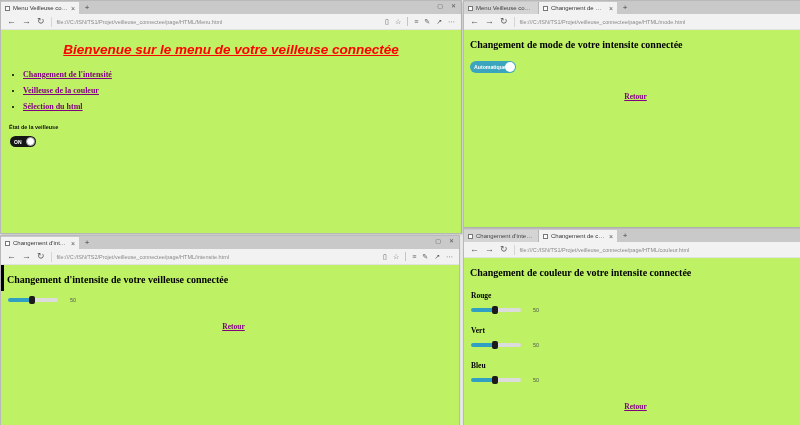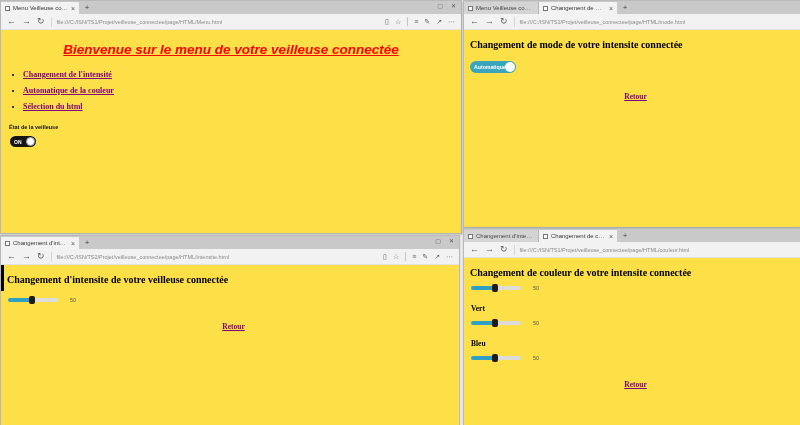--- a/index.html
+++ b/index.html
@@ -29,21 +29,21 @@
                  font-size:6px; color:#555; align-self:flex-start; }
 
   .toolbar { height:16px; background:#f2f2f2; border-bottom:1px solid #e2e2e2;
              display:flex; align-items:center; gap:6px; padding:0 6px; }
   .navbtn { font-size:9px; color:#5a5a5a; line-height:1; }
   .url { flex:1; font-size:5.5px; color:#8a8a8a; white-space:nowrap; overflow:hidden;
          border-left:1px solid #d5d5d5; padding-left:5px; height:10px; line-height:10px; }
   .tool-icons { display:flex; align-items:center; gap:6px; font-size:7px; color:#5a5a5a; }
   .sep { width:1px; height:9px; background:#c4c4c4; }
 
-  .content { position:relative; background:#fde047; width:100%;
+  .content { position:relative; background:#bef264; width:100%;
              height:calc(100% - 29px); overflow:hidden; }
 
   
   .menu-title { margin-top:12px; text-align:center; color:#ff0000;
                 font:italic bold 13.5px "Liberation Sans", sans-serif;
                 text-decoration:underline; }
   .menu-list { margin:13px 8px 0 22px; }
   .menu-list li { margin-bottom:7px; font-size:8px; color:#000; }
   .menu-link, .retour-link { color:#800080; font-family:"Liberation Serif", serif;
                 font-weight:bold; text-decoration:underline; font-size:8px; cursor:pointer; }
@@ -110,21 +110,21 @@
       <span>⋯</span>
     </span>
   </div>
   <div class="content">
     <div class="menu-title">Bienvenue sur le menu de votre veilleuse connectée</div>
     <ul class="menu-list">
       <li>
         <a class="menu-link">Changement de l'intensité</a>
       </li>
       <li>
-        <a class="menu-link">Automatique de la couleur</a>
+        <a class="menu-link">Veilleuse de la couleur</a>
       </li>
       <li>
         <a class="menu-link">Sélection du html</a>
       </li>
     </ul>
     <div class="state-label">État de la veilleuse</div>
     <div class="toggle-on">
       <span class="t-label">ON</span>
       <span class="t-knob"></span>
     </div>
@@ -222,20 +222,21 @@
   <div class="toolbar">
     <span class="navbtn">←</span>
     <span class="navbtn">→</span>
     <span class="navbtn">↻</span>
     <span class="url">file:///C:/ISN/TS1/Projet/veilleuse_connectee/page/HTML/couleur.html</span>
   </div>
   <div class="content">
     <h1 class="page-h1">Changement de couleur de votre intensite connectée</h1>
 
     <div class="color-group">
+      <div class="color-label">Rouge</div>
       <div class="slider">
         <span class="slider-track">
           <span class="slider-fill"></span>
           <span class="slider-knob"></span>
         </span>
         <span class="slider-value">50</span>
       </div>
     </div>
 
     <div class="color-group">

